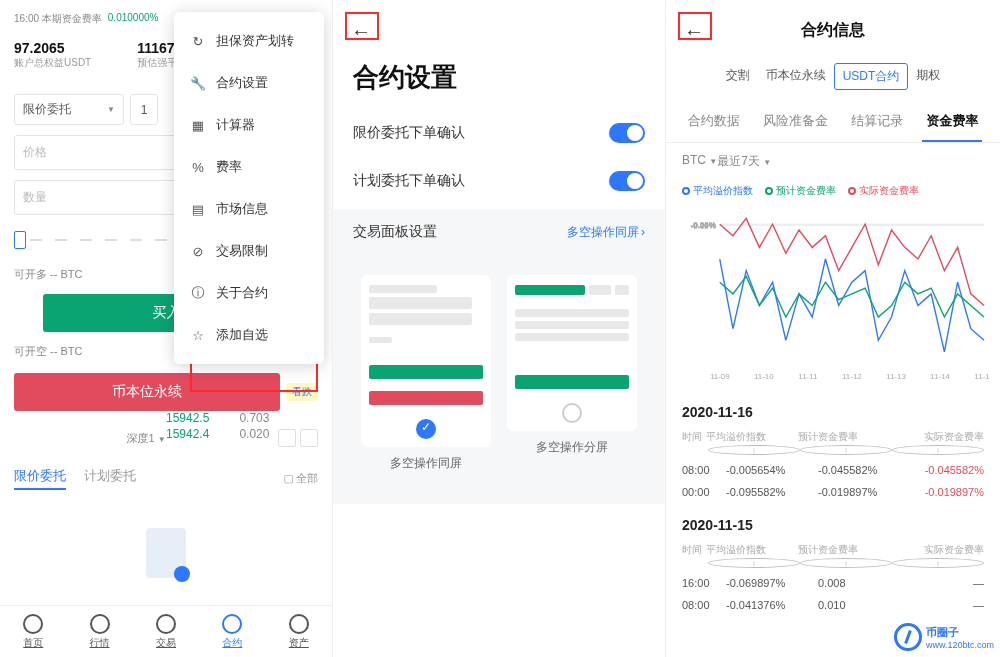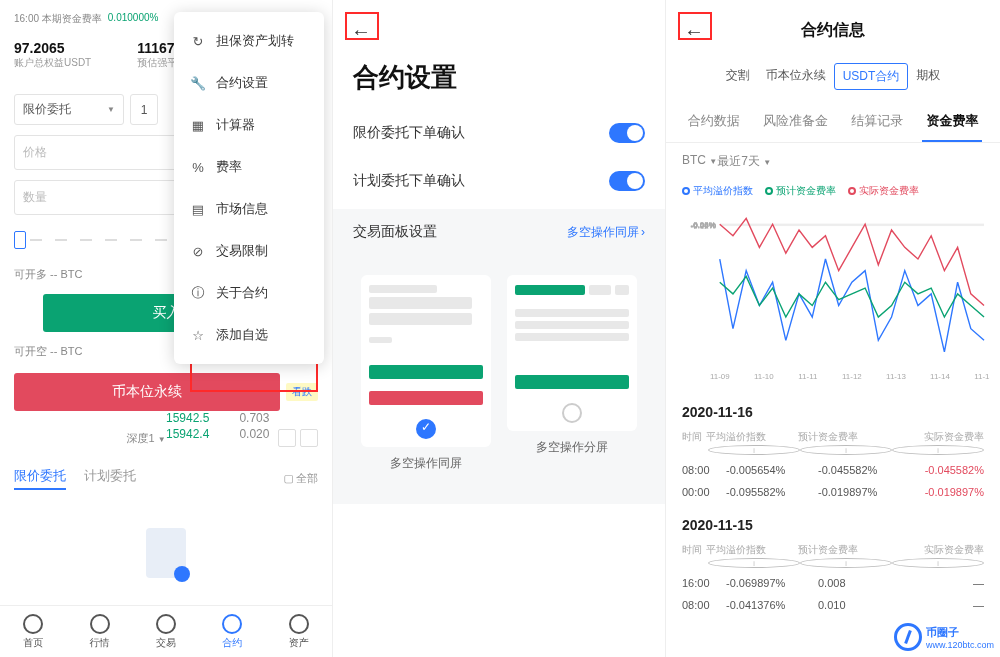--- a/index.html
+++ b/index.html
@@ -44,21 +44,21 @@
 .depth-icons { display: flex; gap: 4px; }
 .depth-icons .sq { width: 18px; height: 18px; border: 1px solid #ddd; border-radius: 2px; }
 .p1-tabs2 { display: flex; padding: 14px 14px 8px; gap: 18px; justify-content: space-between; }
 .p1-tabs2 .left { display: flex; gap: 18px; }
 .p1-tabs2 .t { font-size: 13px; color: #999; }
 .p1-tabs2 .t.active { color: #2e77ff; font-weight: 500; border-bottom: 2px solid #2e77ff; padding-bottom: 3px; }
 .p1-tabs2 .all { font-size: 11px; color: #999; display: flex; align-items: center; gap: 2px; }
 .doc-icon { width: 40px; height: 50px; background: #e8eef7; border-radius: 4px; margin: 30px auto 0; position: relative; }
 .doc-icon::after { content: ""; position: absolute; bottom: -4px; right: -4px; width: 16px; height: 16px; background: #2e77ff; border-radius: 50%; }
 .bottom-nav { position: absolute; bottom: 0; left: 0; right: 0; height: 52px; display: flex; justify-content: space-around; align-items: center; border-top: 1px solid #eee; background: #fff; }
-.nav-item { display: flex; flex-direction: column; align-items: center; gap: 2px; font-size: 10px; color: #555; }
+.nav-item { display: flex; flex-direction: column; align-items: center; gap: 2px; font-size: 10px; color: #555; text-decoration: underline; }
 .nav-item.active { color: #2e77ff; }
 .nav-ico { width: 20px; height: 20px; border: 2px solid currentColor; border-radius: 50%; }
 
 
 .dropdown { position: absolute; top: 12px; right: 8px; width: 150px; background: #fff; border-radius: 6px; box-shadow: 0 2px 16px rgba(0,0,0,0.18); padding: 8px 0; z-index: 10; }
 .dd-item { display: flex; align-items: center; gap: 10px; padding: 12px 16px; font-size: 13px; color: #333; }
 .dd-ico { width: 16px; height: 16px; display: inline-flex; align-items: center; justify-content: center; color: #555; }
 .red-box { position: absolute; border: 2px solid #ff2a2a; pointer-events: none; }
 
 

